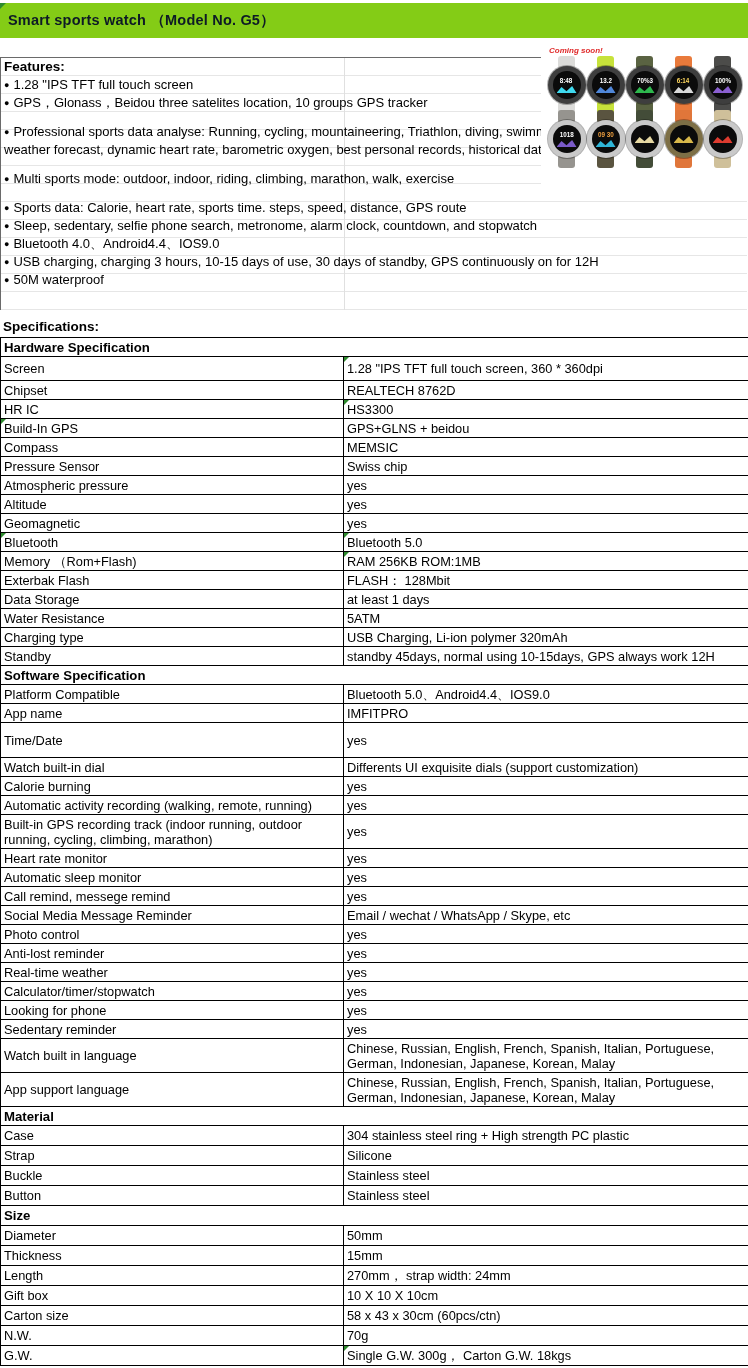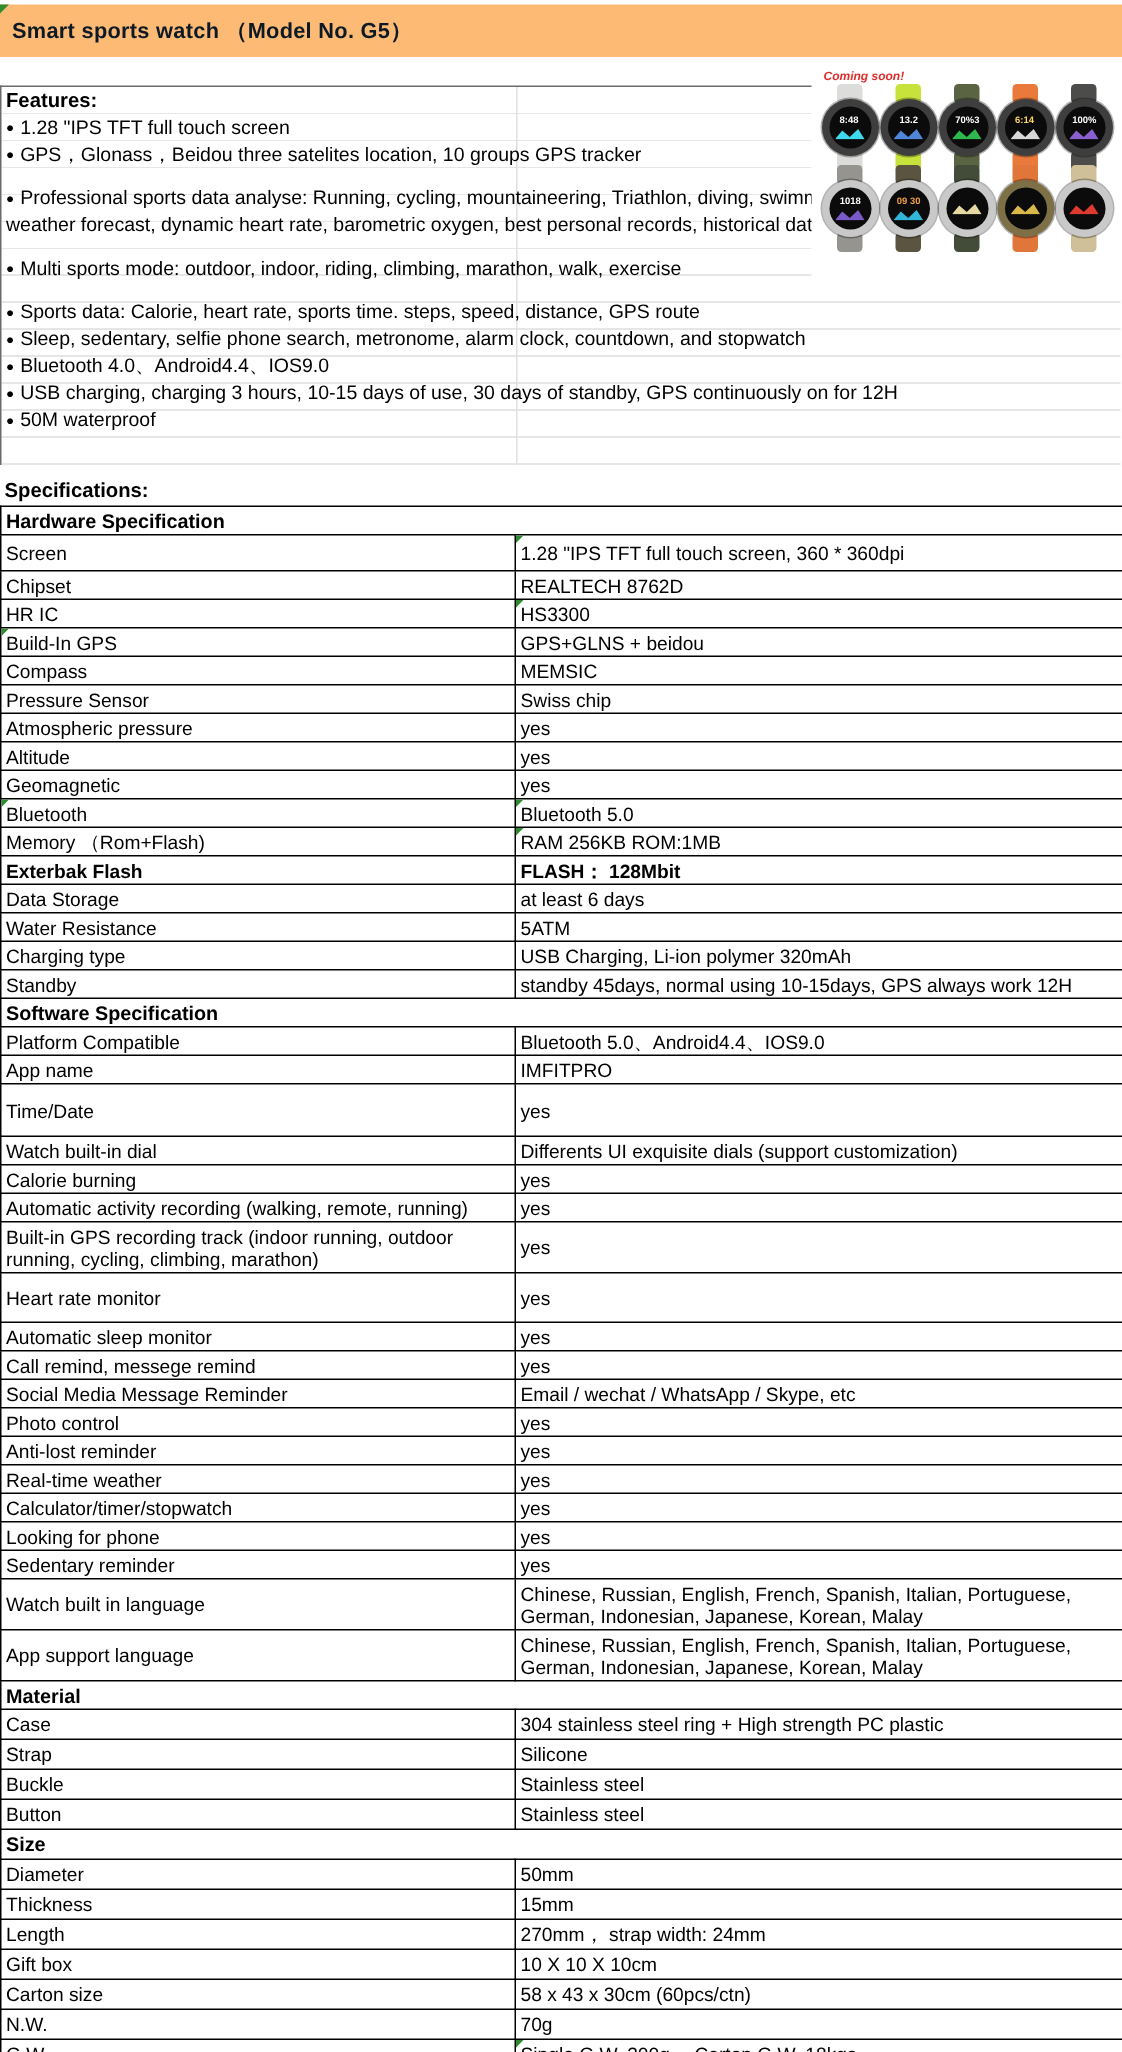--- a/index.html
+++ b/index.html
@@ -54,21 +54,21 @@
     line-height:15px;position:relative;overflow:hidden;
   }
   tr.section td{font-weight:bold;font-size:13.2px;}
   td.val{padding-left:4px;}
   .marker{position:absolute;left:0;top:0;width:0;height:0;
     border-top:5px solid #2e8b2e;border-right:5px solid transparent;}
 </style>
 </head>
 <body>
 
-<div class="titlebar" style="background: #fdba74;">
+<div class="titlebar" style="background: #84cc16;">
   <span class="corner"></span>
   <span class="t">Smart sports watch （Model No. G5）</span>
 </div>
 
 <div class="features">
   <div class="fheading">Features:</div>
   <div>
       <div class="fitem"><span class="bullet">●</span><span>1.28 "IPS TFT  full touch screen</span></div>
       <div class="fitem"><span class="bullet">●</span><span>GPS，Glonass，Beidou three satelites location, 10 groups GPS tracker</span></div>
       <div class="fgap"></div>
@@ -242,27 +242,27 @@
         <td class="val">yes</td>
       </tr>
       <tr style="height: 19px;">
         <td class="lbl">Bluetooth<span class="marker"></span></td>
         <td class="val">Bluetooth 5.0<span class="marker"></span></td>
       </tr>
       <tr style="height: 19px;">
         <td class="lbl">Memory （Rom+Flash)</td>
         <td class="val">RAM 256KB  ROM:1MB<span class="marker"></span></td>
       </tr>
-      <tr style="height: 19px; font-weight: bold;">
+      <tr style="height: 19px;">
         <td class="lbl">Exterbak Flash</td>
         <td class="val">FLASH：  128Mbit</td>
       </tr>
       <tr style="height: 19px;">
         <td class="lbl">Data Storage</td>
-        <td class="val">at least 6 days</td>
+        <td class="val">at least 1 days</td>
       </tr>
       <tr style="height: 19px;">
         <td class="lbl">Water Resistance</td>
         <td class="val">5ATM</td>
       </tr>
       <tr style="height: 19px;">
         <td class="lbl">Charging type</td>
         <td class="val">USB Charging, Li-ion polymer 320mAh</td>
       </tr>
       <tr style="height: 19px;">
@@ -293,21 +293,21 @@
         <td class="val">yes</td>
       </tr>
       <tr style="height: 19px;">
         <td class="lbl">Automatic activity recording (walking, remote, running)</td>
         <td class="val">yes</td>
       </tr>
       <tr style="height: 34px;">
         <td class="lbl">Built-in GPS recording track (indoor running, outdoor running, cycling, climbing, marathon)</td>
         <td class="val">yes</td>
       </tr>
-      <tr style="height: 33px;">
+      <tr style="height: 19px;">
         <td class="lbl">Heart rate monitor</td>
         <td class="val">yes</td>
       </tr>
       <tr style="height: 19px;">
         <td class="lbl">Automatic sleep monitor</td>
         <td class="val">yes</td>
       </tr>
       <tr style="height: 19px;">
         <td class="lbl">Call remind, messege remind</td>
         <td class="val">yes</td>

